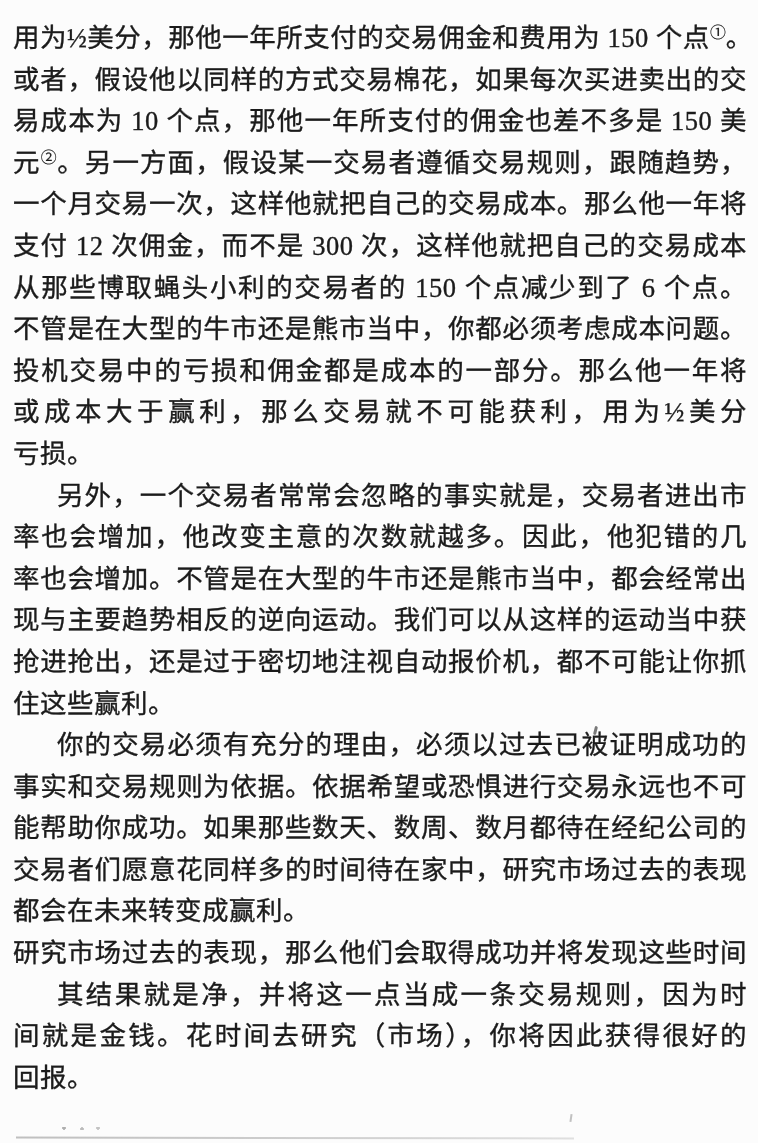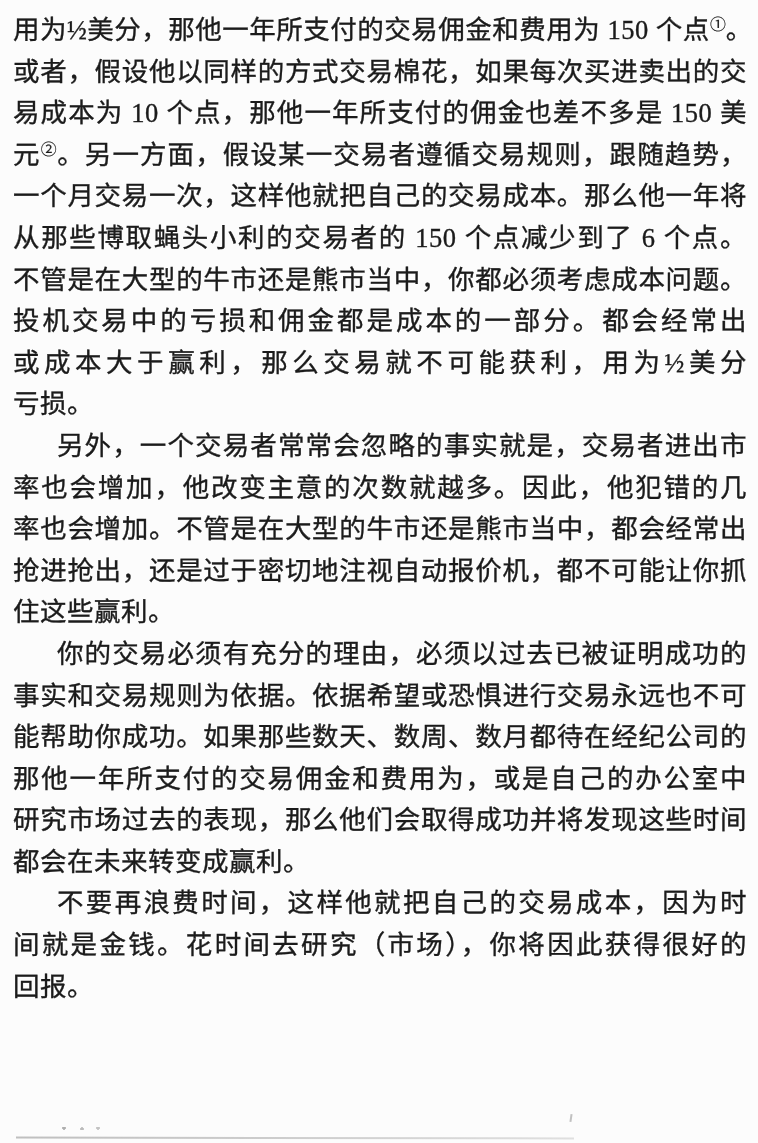--- a/index.html
+++ b/index.html
@@ -10,21 +10,21 @@
     width: 758px;
     height: 1143px;
     background: #fcfcfc;
     position: relative;
     overflow: hidden;
     font-family: "Liberation Serif", "DejaVu Serif", serif;
     color: #1b1b1b;
   }
   .page {
     position: absolute;
-    top: 4px;
+    top: 12px;
     left: 0;
     width: 758px;
     box-sizing: border-box;
     padding: 6px 11px 0 13px;
     font-family: Liberation Serif, serif;
   }
   .line {
     font-size: 26.5px;
     line-height: 41.6px;
     height: 41.6px;
@@ -93,37 +93,39 @@
 </style>
 </head>
 <body>
 
 <div class="page">
   <div class="line"><span>用为½美分，那他一年所支付的交易佣金和费用为 150 个点</span><sup>①</sup><span>。</span></div>
   <div class="line">或者，假设他以同样的方式交易棉花，如果每次买进卖出的交</div>
   <div class="line">易成本为 10 个点，那他一年所支付的佣金也差不多是 150 美</div>
   <div class="line"><span>元</span><sup>②</sup><span>。另一方面，假设某一交易者遵循交易规则，跟随趋势，</span></div>
   <div class="line">一个月交易一次，这样他就把自己的交易成本。那么他一年将</div>
+  <div class="line">支付 12 次佣金，而不是 300 次，这样他就把自己的交易成本</div>
   <div class="line">从那些博取蝇头小利的交易者的 150 个点减少到了 6 个点。</div>
   <div class="line">不管是在大型的牛市还是熊市当中，你都必须考虑成本问题。</div>
-  <div class="line">投机交易中的亏损和佣金都是成本的一部分。都会经常出</div>
+  <div class="line">投机交易中的亏损和佣金都是成本的一部分。那么他一年将</div>
   <div class="line">或成本大于赢利，那么交易就不可能获利，用为½美分</div>
   <div class="line last">亏损。</div>
   <div class="line indent">另外，一个交易者常常会忽略的事实就是，交易者进出市</div>
   <div class="line">率也会增加，他改变主意的次数就越多。因此，他犯错的几</div>
   <div class="line">率也会增加。不管是在大型的牛市还是熊市当中，都会经常出</div>
+  <div class="line">现与主要趋势相反的逆向运动。我们可以从这样的运动当中获</div>
   <div class="line">抢进抢出，还是过于密切地注视自动报价机，都不可能让你抓</div>
   <div class="line last">住这些赢利。</div>
   <div class="line indent">你的交易必须有充分的理由，必须以过去已被证明成功的</div>
   <div class="line">事实和交易规则为依据。依据希望或恐惧进行交易永远也不可</div>
   <div class="line">能帮助你成功。如果那些数天、数周、数月都待在经纪公司的</div>
-  <div class="line">那他一年所支付的交易佣金和费用为，或是自己的办公室中</div>
+  <div class="line">交易者们愿意花同样多的时间待在家中，研究市场过去的表现</div>
+  <div class="line last">都会在未来转变成赢利。</div>
   <div class="line">研究市场过去的表现，那么他们会取得成功并将发现这些时间</div>
-  <div class="line last">都会在未来转变成赢利。</div>
-  <div class="line indent">不要再浪费时间，这样他就把自己的交易成本，因为时</div>
+  <div class="line indent">其结果就是净，并将这一点当成一条交易规则，因为时</div>
   <div class="line">间就是金钱。花时间去研究（市场），你将因此获得很好的</div>
   <div class="line last">回报。</div>
 </div>
 
 <div class="speck-comma"></div>
 <div class="speck-tick"></div>
 <div class="speck-dots"></div>
 <div class="footnote-line"></div>
 
 </body></html>

